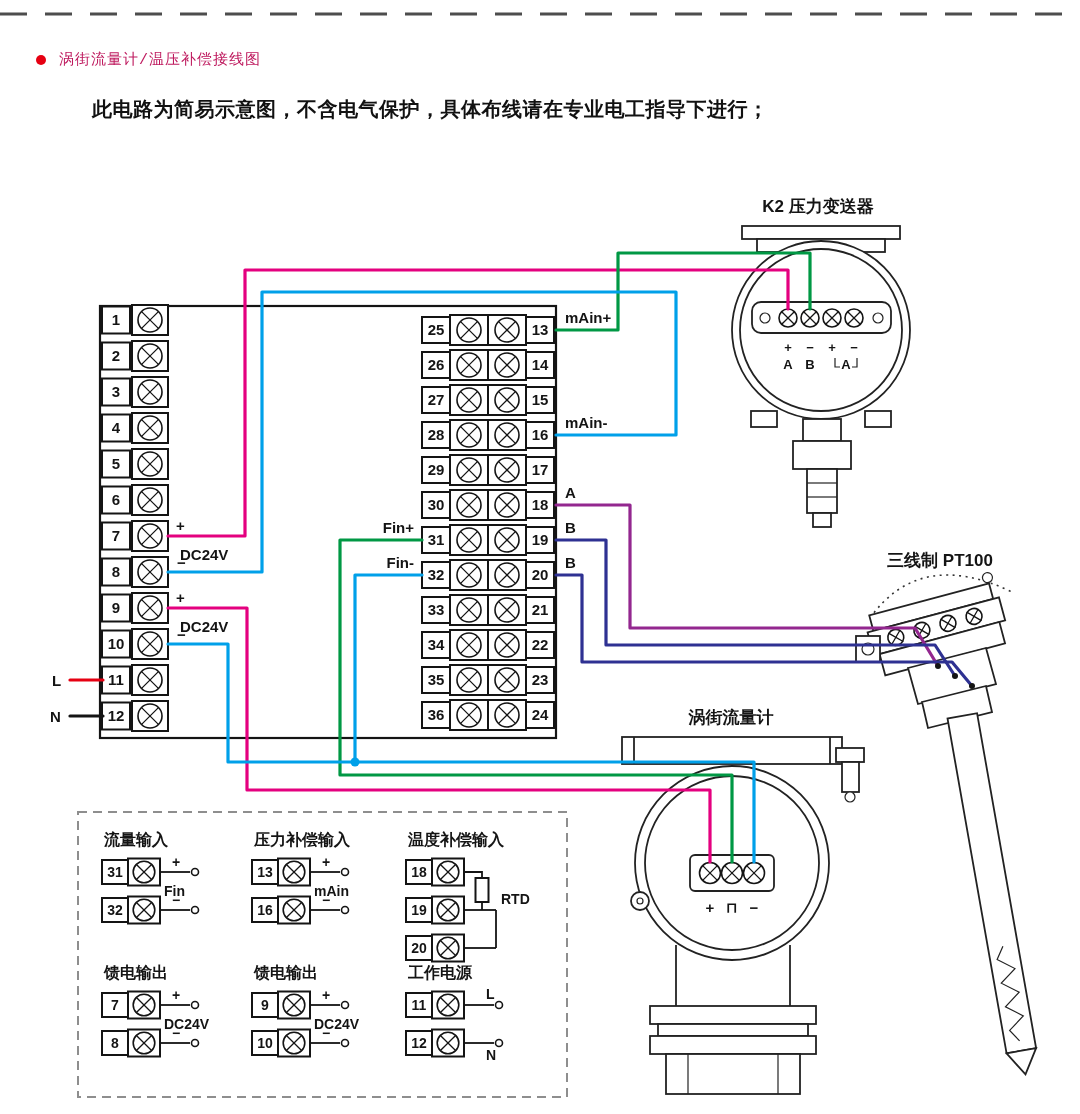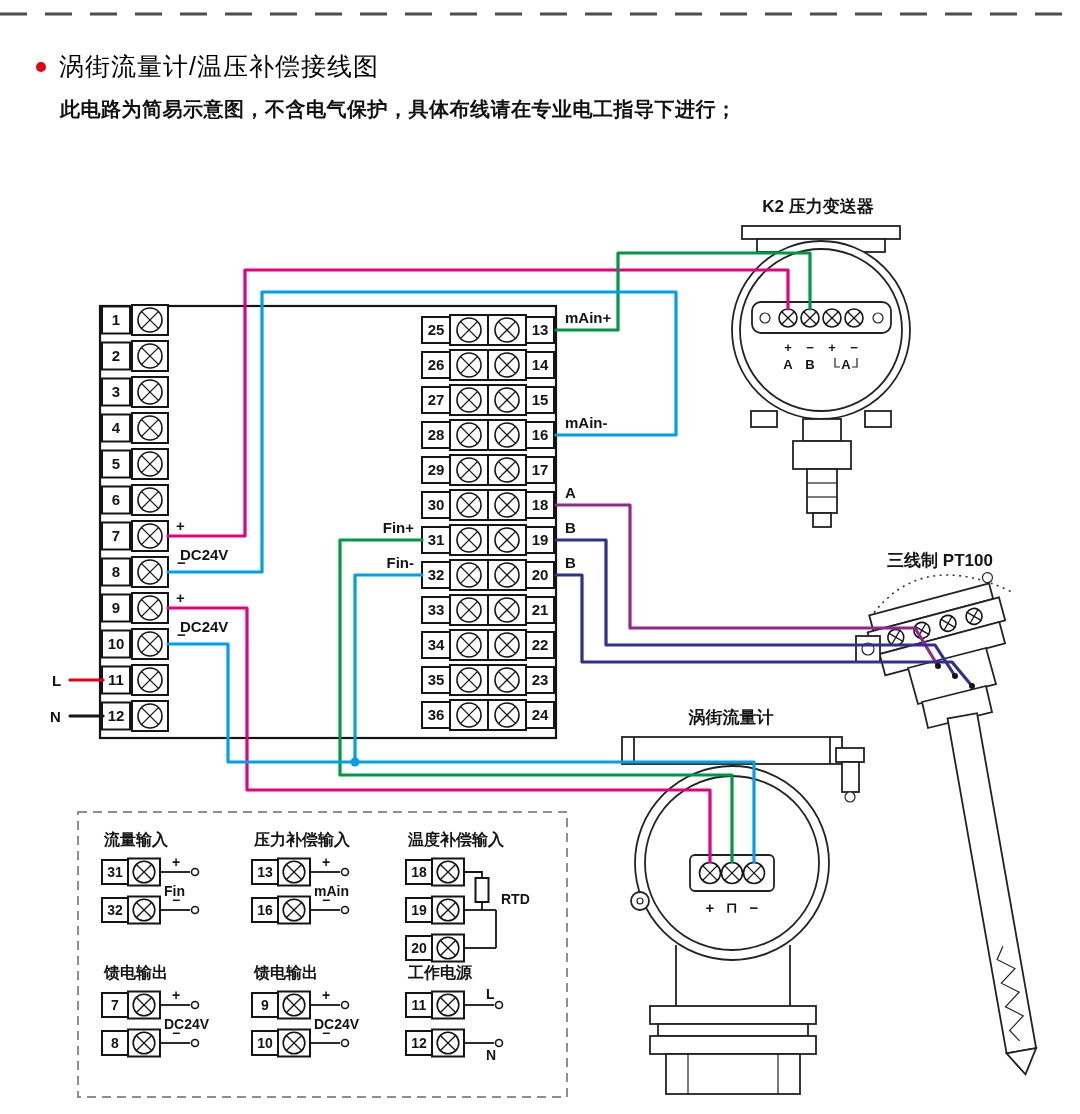--- a/index.html
+++ b/index.html
@@ -4,22 +4,22 @@
 <style>
   * { box-sizing: border-box; }
   html, body { margin:0; padding:0; background:#fff; }
   body { width:1080px; height:1114px; font-family:"Liberation Sans","DejaVu Sans",sans-serif; }
   .page { position:relative; width:1080px; height:1114px; background:#fff; overflow:hidden; }
   svg.diagram { position:absolute; left:0; top:0; }
   svg text { font-family:"Liberation Sans","DejaVu Sans",sans-serif; fill:#141414; }
 
   .title-row { position:absolute; left:36px; top:50px; display:flex; align-items:center; gap:13px; z-index:2; }
   .bullet { width:10px; height:10px; border-radius:50%; background:#e60012; flex:0 0 auto; }
-  .page-title { font-size:25px; font-weight:500; color:#000000; letter-spacing:1px; }
-  .page-subtitle { position:absolute; left:60px; top:96px; font-size:20px; font-weight:bold; color:#111; letter-spacing:0.5px; z-index:2; }
+  .page-title { font-size:15px; font-weight:500; color:#be185d; letter-spacing:1px;font-family:Liberation Mono, monospace; }
+  .page-subtitle { position:absolute; left:92px; top:96px; font-size:20px; font-weight:bold; color:#111; letter-spacing:0.5px; z-index:2; }
 
   .sep { stroke:#4d4d4d; stroke-width:3; stroke-dasharray:27 18; }
   .outline { fill:none; stroke:#141414; stroke-width:2.2; }
   .tbox  { fill:#fff; stroke:#141414; stroke-width:2; }
   .tcirc { fill:#fff; stroke:#141414; stroke-width:1.6; }
   .tx    { stroke:#141414; stroke-width:1.3; stroke-linecap:round; }
   .tnum  { font-weight:bold; }
   .wlabel{ font-size:15px; font-weight:bold; }
   .dev-label { font-size:17px; font-weight:bold; text-anchor:middle; }
   .small-sign text { font-size:13px; font-weight:bold; text-anchor:middle; }

